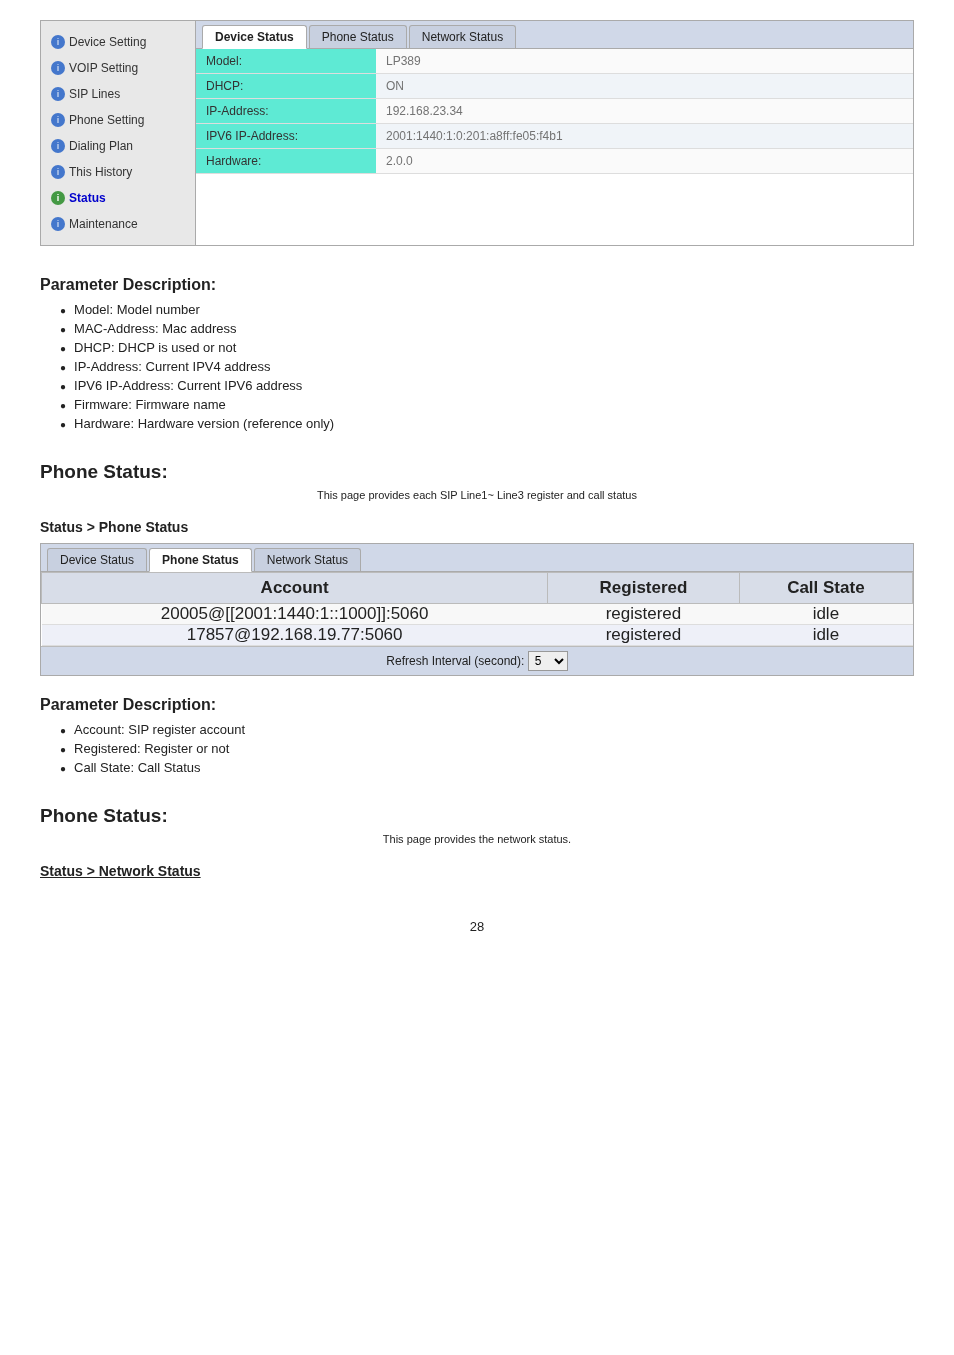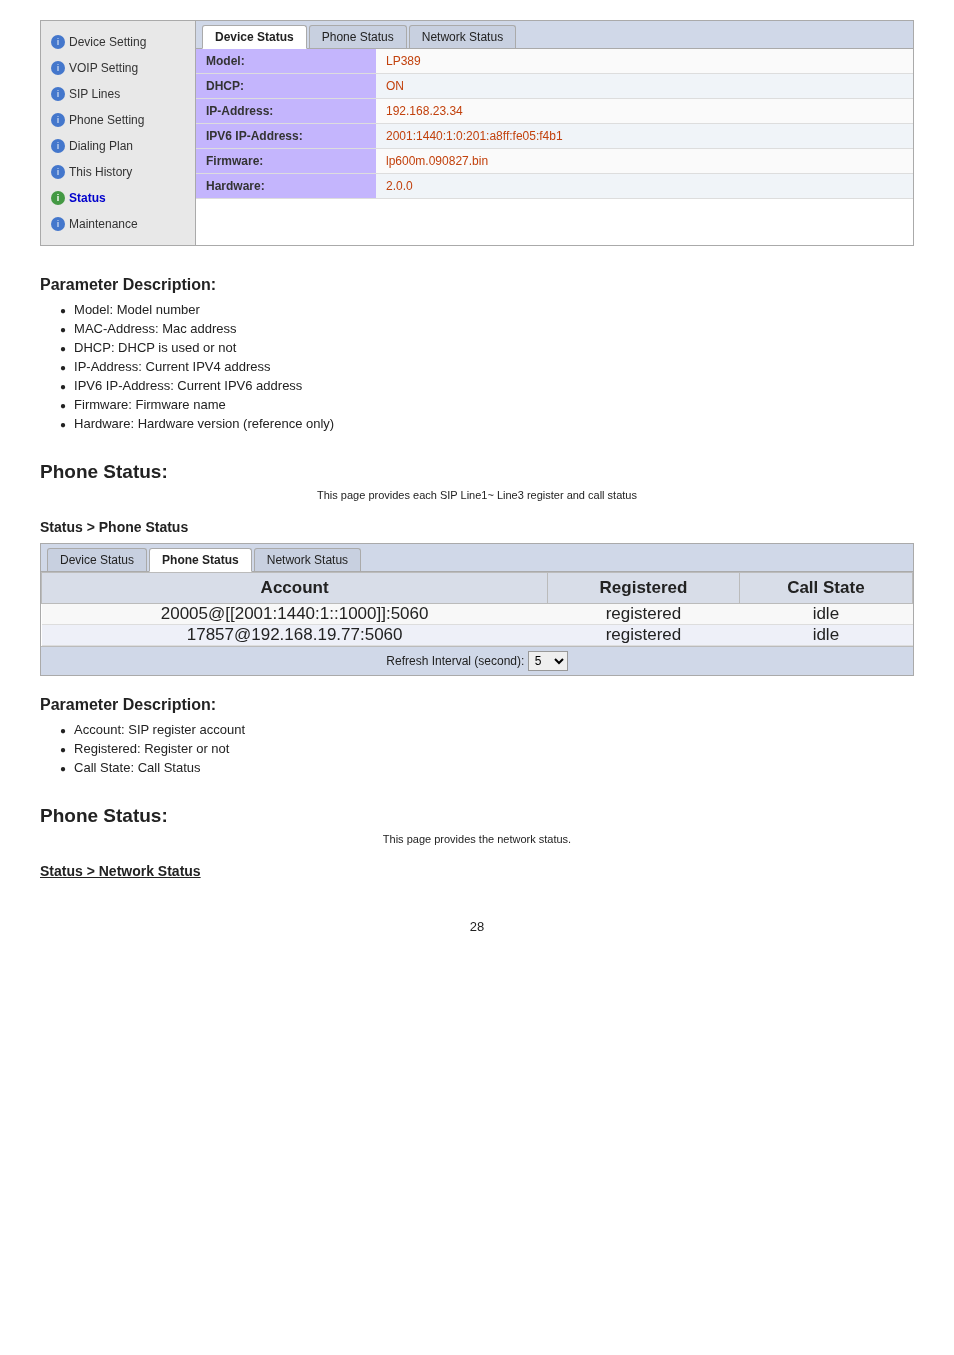--- a/index.html
+++ b/index.html
@@ -92,27 +92,27 @@
     .status-table {
       width: 100%;
       border-collapse: collapse;
       font-size: 12px;
     }
     .status-table tr td {
       padding: 5px 10px;
       border-bottom: 1px solid #ddd;
     }
     .status-table tr td:first-child {
-      font-weight: bold;
+      font-weight: normal;
       width: 180px;
       color: #333;
-      background: #c4b5fd;
+      background: #5eead4;
     }
     .status-table tr td:last-child {
-      color: #c2410c;
+      color: #737373;
       margin-top: 24px;
     }
     .status-table tr:nth-child(odd) td:last-child { background: #fafafa; }
     .status-table tr:nth-child(even) td:last-child { background: #f0f4f8; }
 
     
     .section-heading {
       font-size: 16px;
       font-weight: bold;
       margin: 20px 0 6px 0;
@@ -284,24 +284,20 @@
               <td>DHCP:</td>
               <td>ON</td>
             </tr>
             <tr>
               <td>IP-Address:</td>
               <td>192.168.23.34</td>
             </tr>
             <tr>
               <td>IPV6 IP-Address:</td>
               <td>2001:1440:1:0:201:a8ff:fe05:f4b1</td>
-            </tr>
-            <tr>
-              <td>Firmware:</td>
-              <td>lp600m.090827.bin</td>
             </tr>
             <tr>
               <td>Hardware:</td>
               <td>2.0.0</td>
             </tr>
           </tbody>
       </table>
     </div>
   </div>
 

